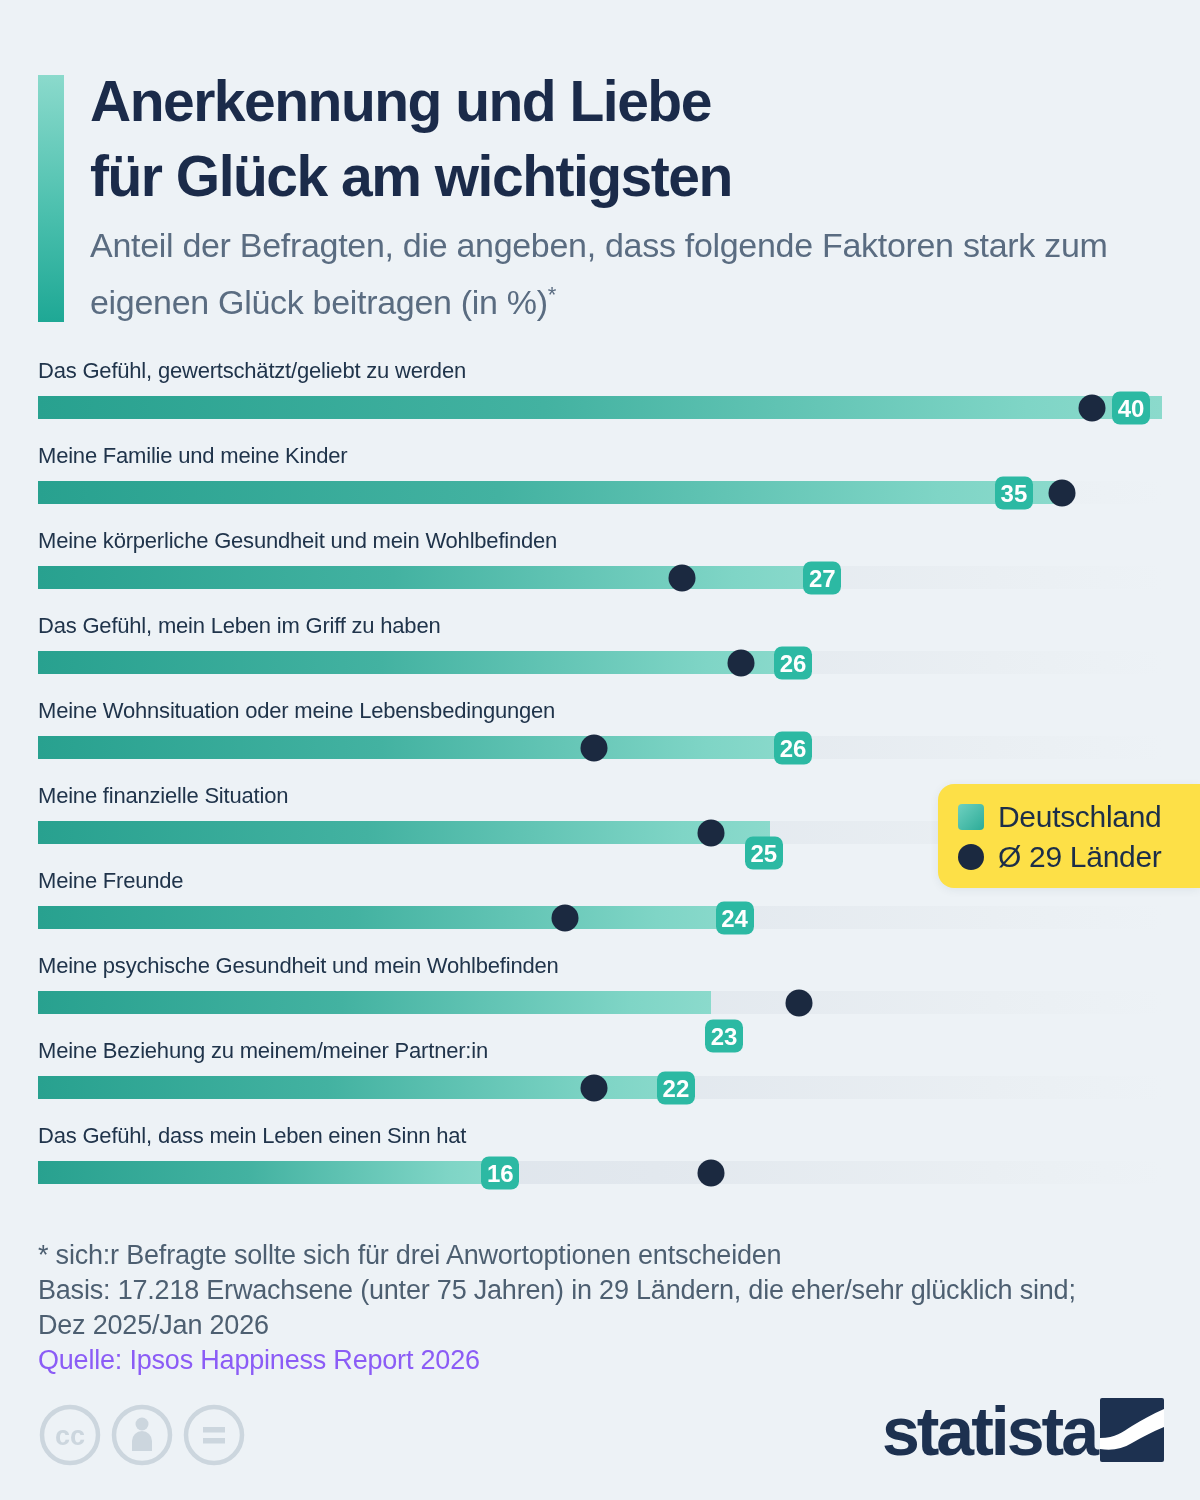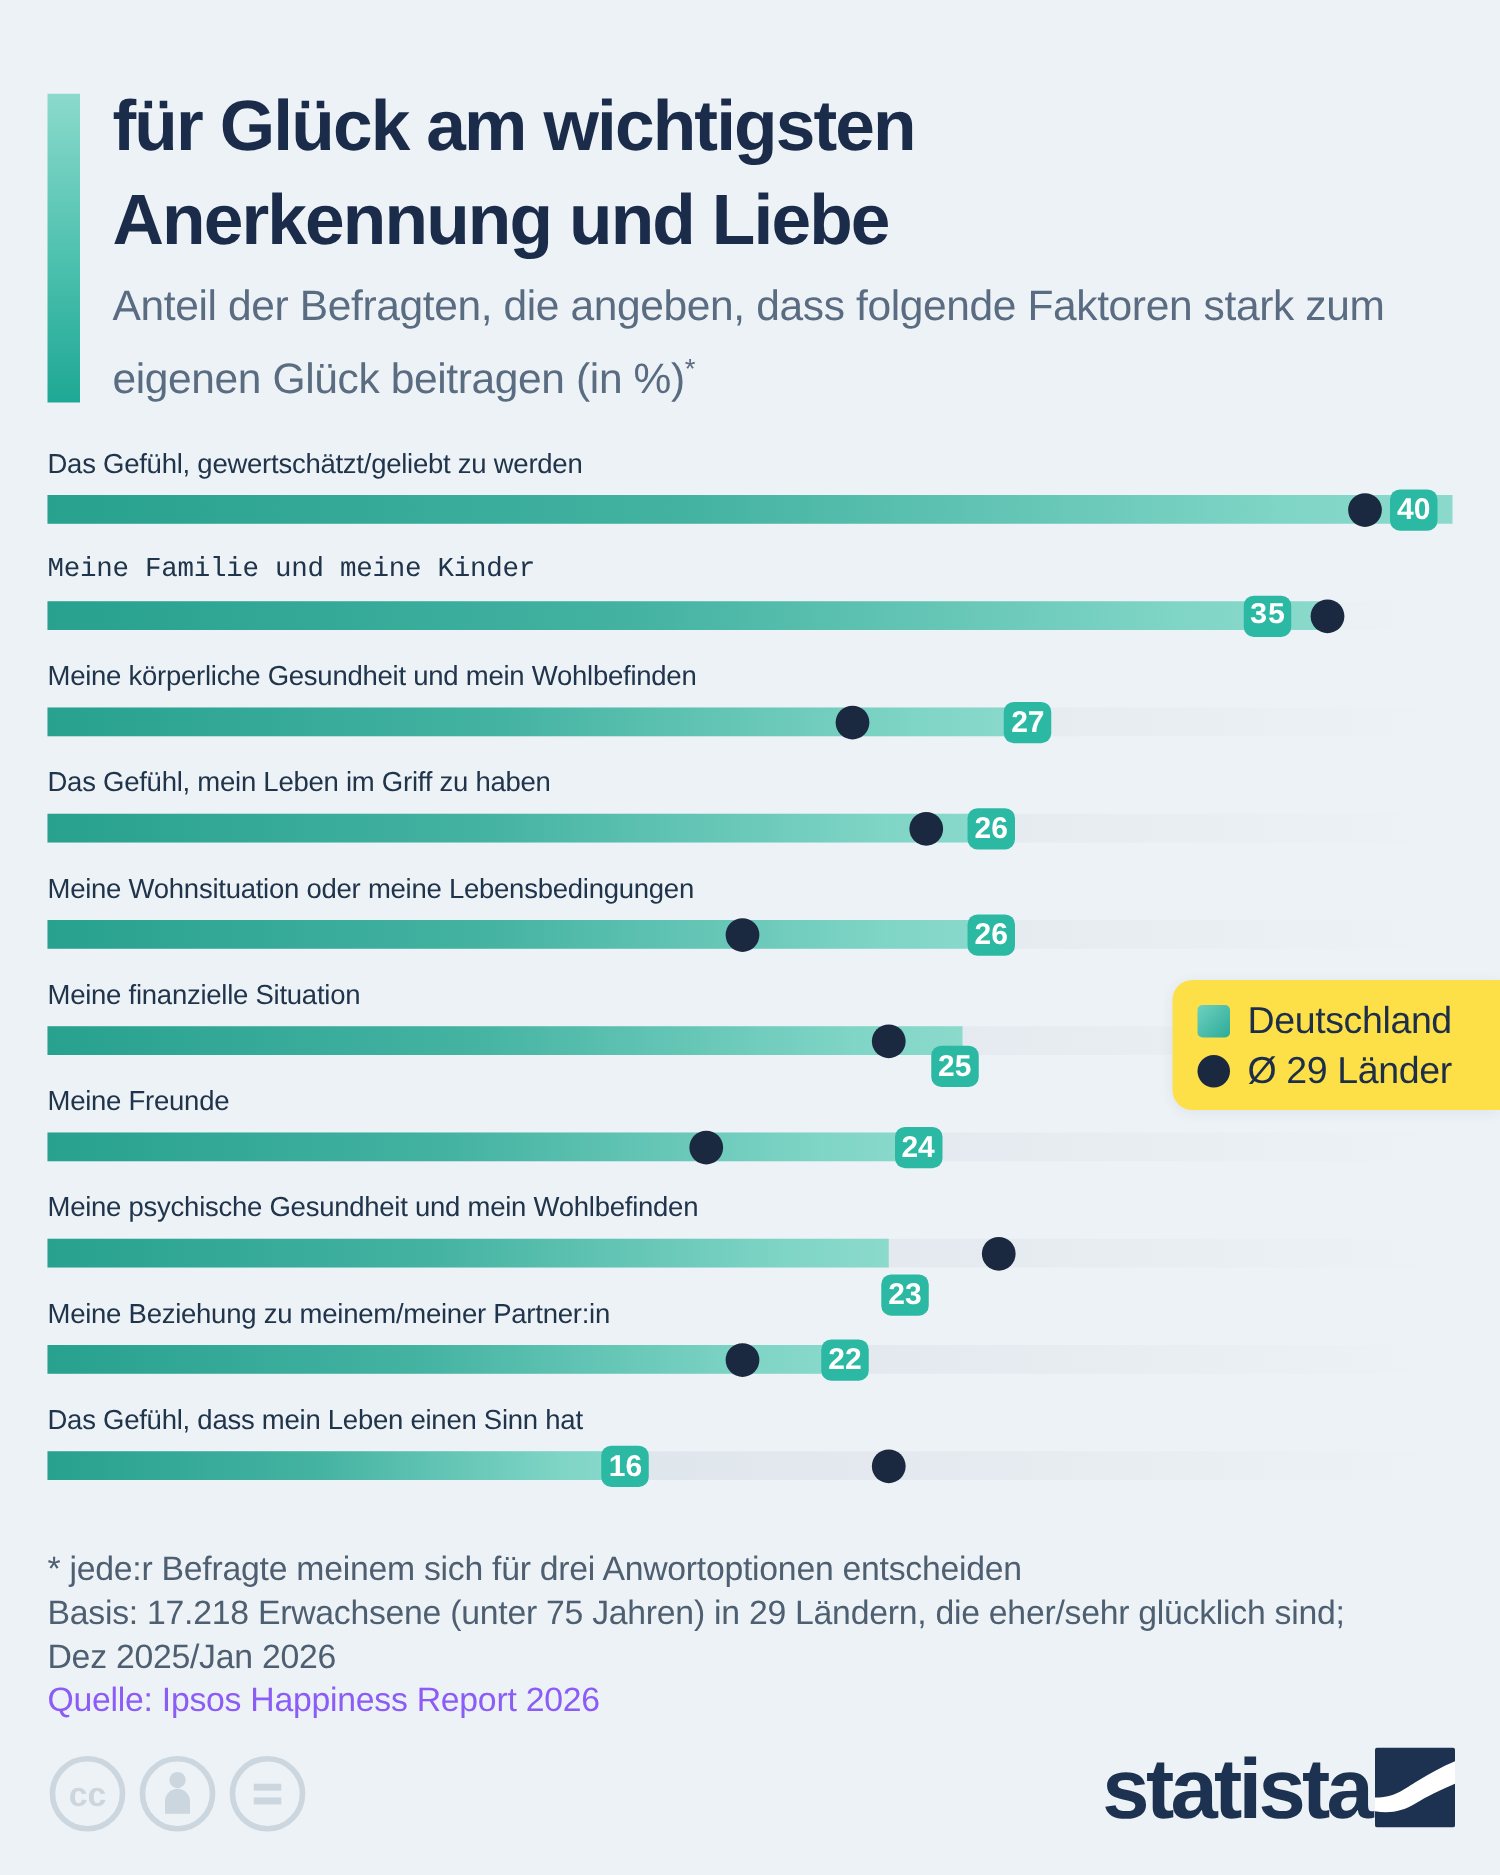--- a/index.html
+++ b/index.html
@@ -47,35 +47,35 @@
   
   .cc-icons{position:absolute;left:38px;top:1403px;display:flex;gap:8px;}
   .statista{position:absolute;right:36px;top:1398px;display:flex;gap:4px;}
   .statista-text{color:#1d3150;font-size:68px;font-weight:700;letter-spacing:-3px;line-height:66px;}
 </style>
 </head>
 <body>
 
 <div class="accent-bar"></div>
 <div class="title">
+  <div>Anerkennung und Liebe</div>
   <div>für Glück am wichtigsten</div>
-  <div>Anerkennung und Liebe</div>
 </div>
 <div class="subtitle"><span>Anteil der Befragten, die angeben, dass folgende Faktoren stark zum eigenen Glück beitragen (in %)</span><sup>*</sup></div>
 
 <div class="chart" id="rows">
     <div class="row" style="top: 0px;">
       <div class="bar-label">Das Gefühl, gewertschätzt/geliebt zu werden</div>
       <div class="track">
         <div class="fill" style="width: 1124px;"></div>
         <div class="avg-dot" style="left: 1053.75px;"></div>
         <div class="value-badge" style="left: 1074px;">40</div>
       </div>
     </div>
-    <div class="row" style="top: 85px; font-family: Liberation Mono, monospace;">
+    <div class="row" style="top: 85px;">
       <div class="bar-label">Meine Familie und meine Kinder</div>
       <div class="track">
         <div class="fill" style="width: 1024.48px;"></div>
         <div class="avg-dot" style="left: 1024.48px;"></div>
         <div class="value-badge" style="left: 956.979px;">35</div>
       </div>
     </div>
     <div class="row" style="top: 170px;">
       <div class="bar-label">Meine körperliche Gesundheit und mein Wohlbefinden</div>
       <div class="track">
@@ -147,21 +147,21 @@
     <span class="legend-swatch"></span>
     <span class="legend-label">Deutschland</span>
   </div>
   <div class="legend-item">
     <span class="legend-dot"></span>
     <span class="legend-label">Ø 29 Länder</span>
   </div>
 </div>
 
 <div class="footnotes">
-  <div>* jede:r Befragte meinem sich für drei Anwortoptionen entscheiden</div>
+  <div>* sich:r Befragte sollte sich für drei Anwortoptionen entscheiden</div>
   <div>Basis: 17.218 Erwachsene (unter 75 Jahren) in 29 Ländern, die eher/sehr glücklich sind;</div>
   <div>Dez 2025/Jan 2026</div>
 </div>
 <div class="source">Quelle: Ipsos Happiness Report 2026</div>
 
 <div class="cc-icons">
   <svg width="64" height="64" viewBox="0 0 64 64">
     <circle cx="32" cy="32" r="28" fill="none" stroke="#ccd6de" stroke-width="4.5"></circle>
     <text x="32" y="42" text-anchor="middle" font-family="Liberation Sans, sans-serif" font-size="27" font-weight="700" fill="#ccd6de">cc</text>
   </svg>

